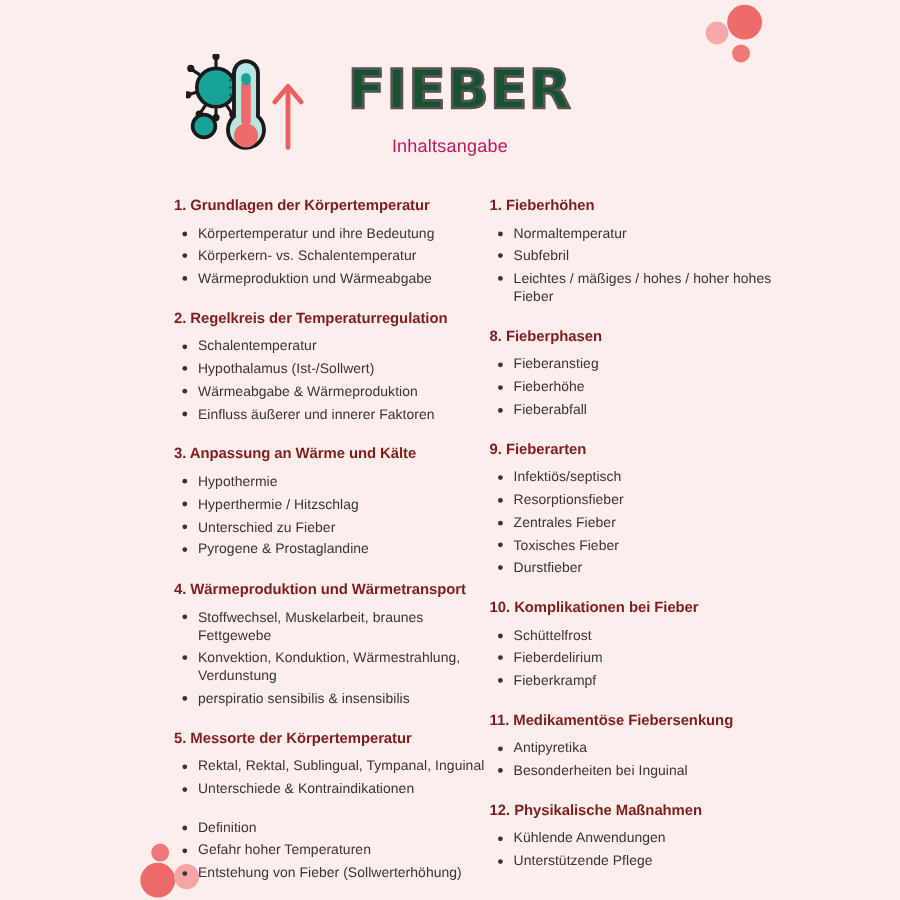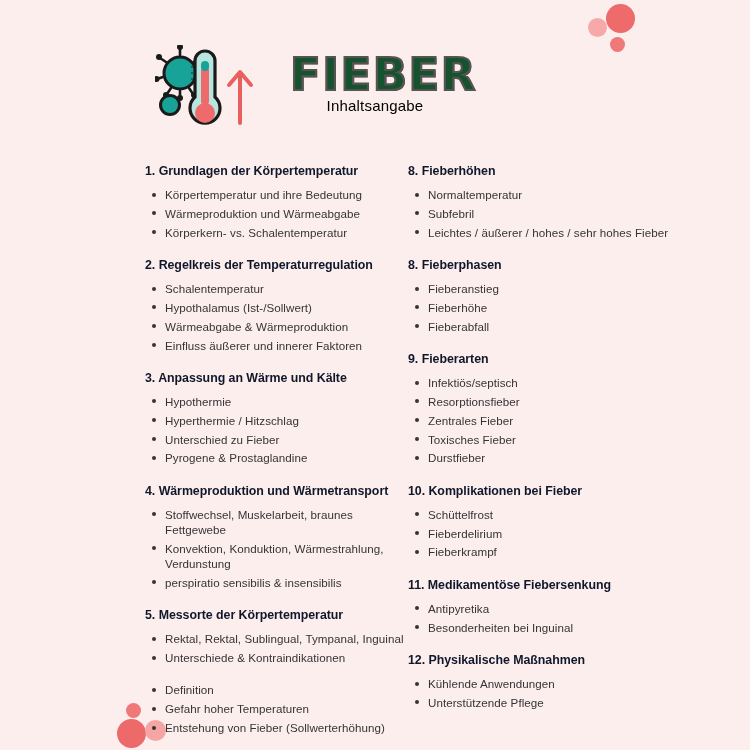--- a/index.html
+++ b/index.html
@@ -62,23 +62,24 @@
     font-size: 45px;
     font-weight: bold;
     letter-spacing: 1.5px;
     color: #14532d;
     line-height: 1;
     -webkit-text-stroke: 2.2px #575353;
     text-shadow: 1px 1px 0 #4a4747;
   }
 
   .subtitle {
+    margin-top: 17px;
     font-size: 15px;
     font-weight: 400;
-    color: #000000;
+    color: #be185d;
     letter-spacing: 0.2px;
   }
 
   
   .content {
     position: absolute;
     top: 163px;
     left: 0;
     width: 750px;
     display: flex;
@@ -88,21 +89,21 @@
     width: 263px;
   }
   .column.left  { margin-left: 145px; }
   .column.right { margin-left: 0px; }
 
   .section { margin-bottom: 17px; }
 
   .section-heading {
     font-size: 12.4px;
     font-weight: bold;
-    color: #0f172a;
+    color: #7f1d1d;
     letter-spacing: -0.05px;
     line-height: 1.3;
     margin-bottom: 8px;
   }
 
   .bullet-list { list-style: none; }
 
   .bullet-item {
     position: relative;
     font-size: 11.6px;
@@ -187,22 +188,22 @@
     <div class="subtitle">Inhaltsangabe</div>
   </div>
 </div>
 
 <div class="content">
   <div class="column left">
       <div class="section">
         <div class="section-heading">1. Grundlagen der Körpertemperatur</div>
         <ul class="bullet-list">
           <li class="bullet-item">Körpertemperatur und ihre Bedeutung</li>
+          <li class="bullet-item">Körperkern- vs. Schalentemperatur</li>
           <li class="bullet-item">Wärmeproduktion und Wärmeabgabe</li>
-          <li class="bullet-item">Körperkern- vs. Schalentemperatur</li>
         </ul>
       </div>
       <div class="section">
         <div class="section-heading">2. Regelkreis der Temperaturregulation</div>
         <ul class="bullet-list">
           <li class="bullet-item">Schalentemperatur</li>
           <li class="bullet-item">Hypothalamus (Ist-/Sollwert)</li>
           <li class="bullet-item">Wärmeabgabe &amp; Wärmeproduktion</li>
           <li class="bullet-item">Einfluss äußerer und innerer Faktoren</li>
         </ul>
@@ -234,25 +235,25 @@
       <div class="section">
         <ul class="bullet-list">
           <li class="bullet-item">Definition</li>
           <li class="bullet-item">Gefahr hoher Temperaturen</li>
           <li class="bullet-item">Entstehung von Fieber (Sollwerterhöhung)</li>
         </ul>
       </div>
     </div>
   <div class="column right">
       <div class="section">
-        <div class="section-heading">8. Fieberhöhen</div>
+        <div class="section-heading">1. Fieberhöhen</div>
         <ul class="bullet-list">
           <li class="bullet-item">Normaltemperatur</li>
           <li class="bullet-item">Subfebril</li>
-          <li class="bullet-item">Leichtes / äußerer / hohes / sehr hohes Fieber</li>
+          <li class="bullet-item">Leichtes / mäßiges / hohes / hoher hohes Fieber</li>
         </ul>
       </div>
       <div class="section">
         <div class="section-heading">8. Fieberphasen</div>
         <ul class="bullet-list">
           <li class="bullet-item">Fieberanstieg</li>
           <li class="bullet-item">Fieberhöhe</li>
           <li class="bullet-item">Fieberabfall</li>
         </ul>
       </div>

